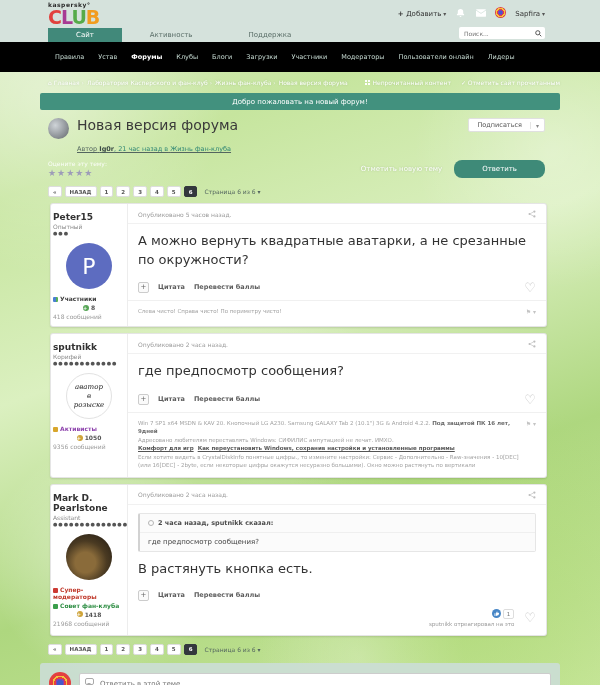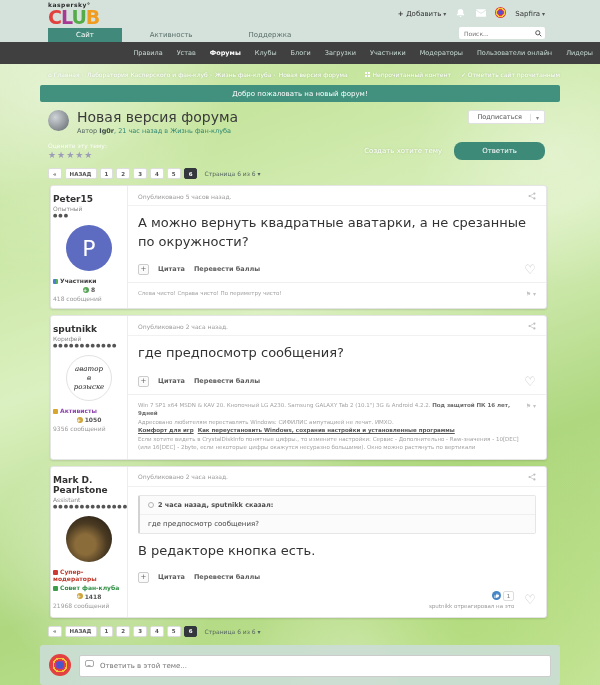--- a/index.html
+++ b/index.html
@@ -29,21 +29,21 @@
   .add-btn::before { content:"+ "; font-weight:bold; }
   .caret::after { content:" ▾"; font-size:6px; color:#555; }
   .hicon { width:11px; height:11px; display:inline-flex; align-items:center; justify-content:center; color:#fff; font-size:10px; }
   .mini-avatar { width:11px; height:11px; border-radius:50%;
     background:radial-gradient(circle,#4659c8 0 1.5px,#8a3fb5 1.5px 2.5px,#e34040 2.5px 3.5px,#f3c53c 3.5px 4.5px,#e34040 4.5px 6px); }
   .tabs { position:absolute; left:48px; bottom:0; display:flex; }
   .tab { padding:3px 28px; font-size:7px; color:#5a6e68; cursor:pointer; }
   .tab.active { background:#41897a; color:#fff; }
   .search { position:absolute; right:55px; bottom:3px; width:86px; height:12px; background:#fff; border-radius:2px; display:flex; align-items:center; padding:0 3px 0 5px; }
   .search input { flex:1; border:0; outline:0; font-size:6px; color:#444; width:60px; font-family:"DejaVu Sans",sans-serif; }
-  .navbar { height:22px; background:#404040; display:flex; align-items:center; padding-left:48px; gap:0; position:relative; z-index:3;justify-content:flex-end;}
+  .navbar { height:30px; background:#000000; display:flex; align-items:center; padding-left:48px; gap:0; position:relative; z-index:3;}
   .nav-item { font-size:6.5px; color:#c8dcd4; padding:0 7px; cursor:pointer; white-space:nowrap; }
   .nav-item.active { color:#fff; font-weight:bold; }
 
   
   .crumb-row { display:flex; justify-content:space-between; align-items:center; margin:7px 40px 0 48px; font-size:6px; color:#fff; text-shadow:0 0 2px rgba(60,90,50,.25); }
   .crumbs { display:flex; align-items:center; gap:3px; }
   .crumb:not(:last-child)::after { content:" ›"; color:rgba(255,255,255,.8); }
   .home-icon::before { content:"⌂ "; }
   .crumb-right { display:flex; align-items:center; gap:10px; }
   .check-icon::before { content:"✓ "; }
@@ -52,21 +52,21 @@
                linear-gradient(#fff,#fff) 0 3px/2px 2px no-repeat, linear-gradient(#fff,#fff) 3px 3px/2px 2px no-repeat; }
 
   
   .banner { margin:7px 40px 0 40px; height:17px; background:#42917e; border-radius:2px; display:flex; align-items:center; justify-content:center; color:#fff; font-size:7px; }
 
   
   .topic { margin:8px 55px 0 48px; position:relative; }
   .topic-row1 { display:flex; align-items:flex-start; gap:8px; }
   .topic-avatar { width:21px; height:21px; border-radius:50%; background:radial-gradient(circle at 35% 35%,#cfd4d8,#8d9297 60%,#5f6468); flex:none; }
   .topic-title { font-size:14px; color:#3a3a3a; line-height:1.1; }
-  .topic-byline { font-size:6.5px; margin-top:2px; color:#53655f; }
+  .topic-byline { font-size:6.5px; margin-top:12px; color:#53655f;text-decoration:underline; }
   .topic-byline .lnk { color:#2e8673; }
   .topic-byline b { color:#3a4a45; }
   .subscribe { position:absolute; right:0; top:0; background:#fff; border:1px solid #e0e0e0; border-radius:2px; height:14px; display:flex; align-items:center; font-size:6.5px; color:#555; cursor:pointer; }
   .subscribe span { padding:0 8px; }
   .subscribe .sub-caret { border-left:1px solid #e4e4e4; padding:0 5px; font-size:6px; color:#888; }
   .topic-row2 { display:flex; align-items:center; margin-top:7px; }
   .rate { font-size:6px; color:rgba(255,255,255,.9); }
   .stars { font-size:9px; color:#9d9cb8; letter-spacing:1px; margin-top:1px; }
   .row2-right { margin-left:auto; display:flex; align-items:center; gap:12px; }
   .create-topic { font-size:7px; color:#fff; cursor:pointer; text-shadow:0 0 2px rgba(60,90,50,.3); }
@@ -225,21 +225,21 @@
   <div class="subscribe">
     <span>Подписаться</span>
     <span class="sub-caret">▾</span>
   </div>
   <div class="topic-row2">
     <div>
       <div class="rate">Оцените эту тему:</div>
       <div class="stars">★★★★★</div>
     </div>
     <div class="row2-right">
-      <span class="create-topic">Создать хотите тему</span>
+      <span class="create-topic">Отметить новую тему</span>
       <button class="reply-btn">Ответить</button>
     </div>
   </div>
 </div>
 
 <div class="pager">
   <span class="pbtn">«</span>
   <span class="pbtn">НАЗАД</span>
   <span class="pbtn">1</span>
   <span class="pbtn">2</span>
@@ -365,21 +365,21 @@
           </svg>
         </span>
     </div>
     <div class="qblock">
       <div class="qhead">
         <span class="qicon"></span>
         <span>2 часа назад, sputnikk сказал:</span>
       </div>
       <div class="qbody">где предпосмотр сообщения?</div>
     </div>
-    <div class="p-body">В редакторе кнопка есть.</div>
+    <div class="p-body">В растянуть кнопка есть.</div>
     <div class="p-actions">
       <button class="mq">+</button>
       <a class="act">Цитата</a>
       <a class="act">Перевести баллы</a>
     </div>
     <div class="p-react">
       <div class="react-group">
         <div class="react-line">
           <span style="display:inline-flex;">
               <svg width="9" height="9" viewBox="0 0 10 10">

